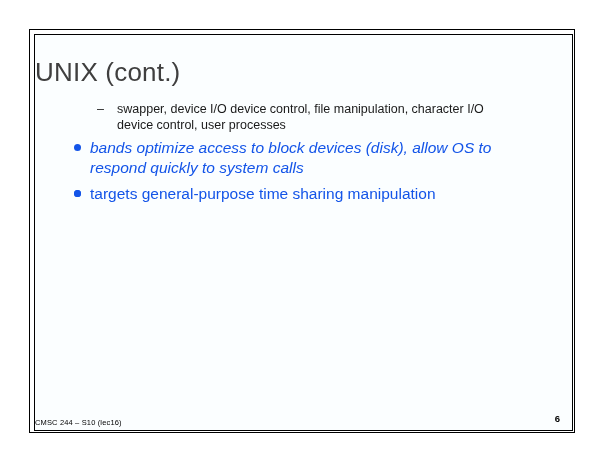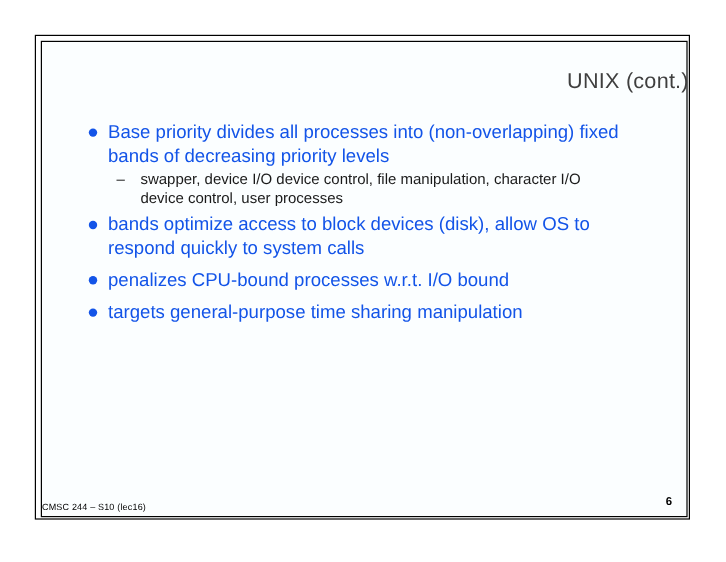--- a/index.html
+++ b/index.html
@@ -40,22 +40,22 @@
     height: 397px;
     border: 1px solid #000000;
     box-sizing: border-box;
     background: #fbfeff;
   }
   .slide-title {
     position: absolute;
     left: 0;
     top: 22px;
     width: 539px;
-    text-align: right;
-    font-size: 18px;
+    text-align: left;
+    font-size: 26px;
     color: #3f3f3f;
     font-family: "Liberation Sans", sans-serif;
     letter-spacing: 0.2px;
     white-space: nowrap;
   }
   .body-list {
     position: absolute;
     left: 0;
     top: 66px;
     width: 539px;
@@ -92,21 +92,21 @@
   }
   .bullet-l2 .marker-dash {
     position: absolute;
     left: 62px;
     top: 0px;
     color: #1a1a1a;
     font-size: 12.5px;
     line-height: 15.5px;
   }
   .sub-group { margin-top: 1px; }
-  .gap-after-sub { margin-top: 4px; }
+  .gap-after-sub { margin-top: 4px; font-style: italic; }
   .gap-small { margin-top: 7px; }
 
   .page-number {
     position: absolute;
     right: 12px;
     bottom: 6px;
     font-size: 9.5px;
     color: #000000;
     font-weight: bold;
     font-family: "Liberation Sans", sans-serif;
@@ -128,38 +128,33 @@
 <div class="slide-canvas">
 
   <div class="frame-outer"></div>
 
   <div class="frame-inner">
 
     <div class="slide-title">UNIX (cont.)</div>
 
     <div class="body-list">
 
-      <div class="bullet-l1">
-        <span class="marker"></span>
-        <span>Base priority divides all processes into (non-overlapping) fixed bands of decreasing priority levels</span>
-      </div>
 
       <div class="bullet-l2 sub-group">
         <span class="marker-dash">–</span>
         <span>swapper, device I/O device control, file manipulation, character I/O device control, user processes</span>
       </div>
 
       <div class="bullet-l1 gap-after-sub">
         <span class="marker"></span>
         <span>bands optimize access to block devices (disk), allow OS to respond quickly to system calls</span>
       </div>
 
       <div class="bullet-l1 gap-small">
         <span class="marker"></span>
-        <span>penalizes CPU-bound processes w.r.t. I/O bound</span>
       </div>
 
       <div class="bullet-l1 gap-small">
         <span class="marker"></span>
         <span>targets general-purpose time sharing manipulation</span>
       </div>
 
     </div>
 
     <div class="page-number">6</div>

